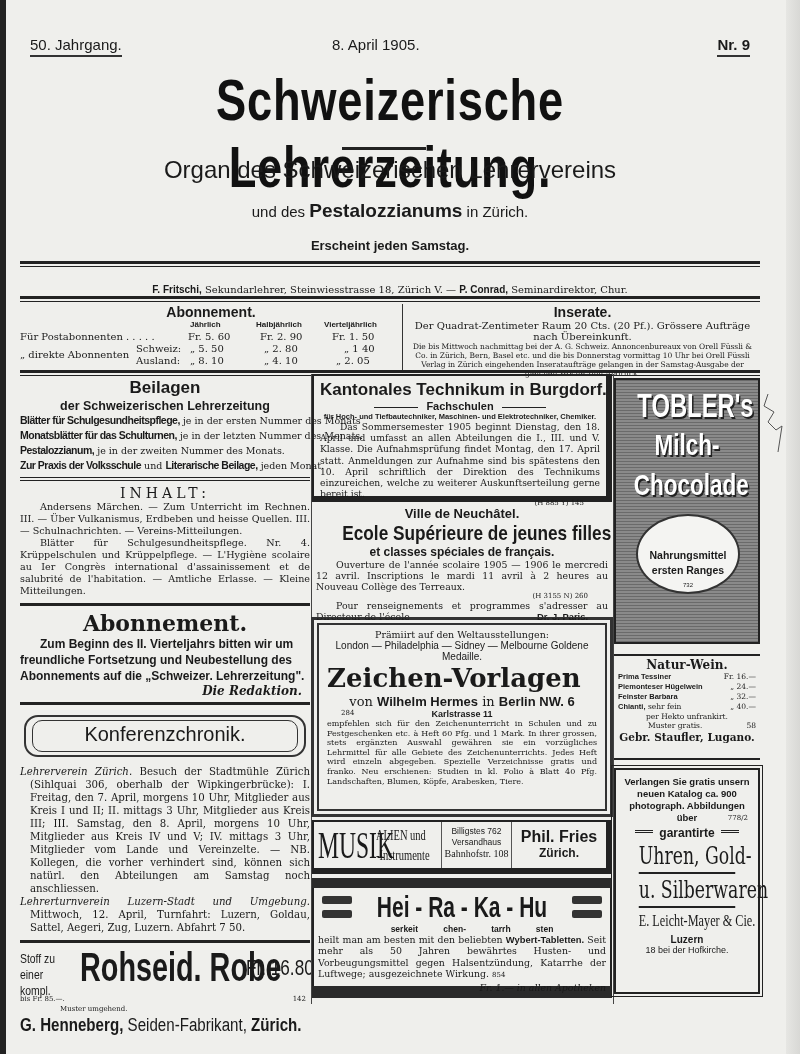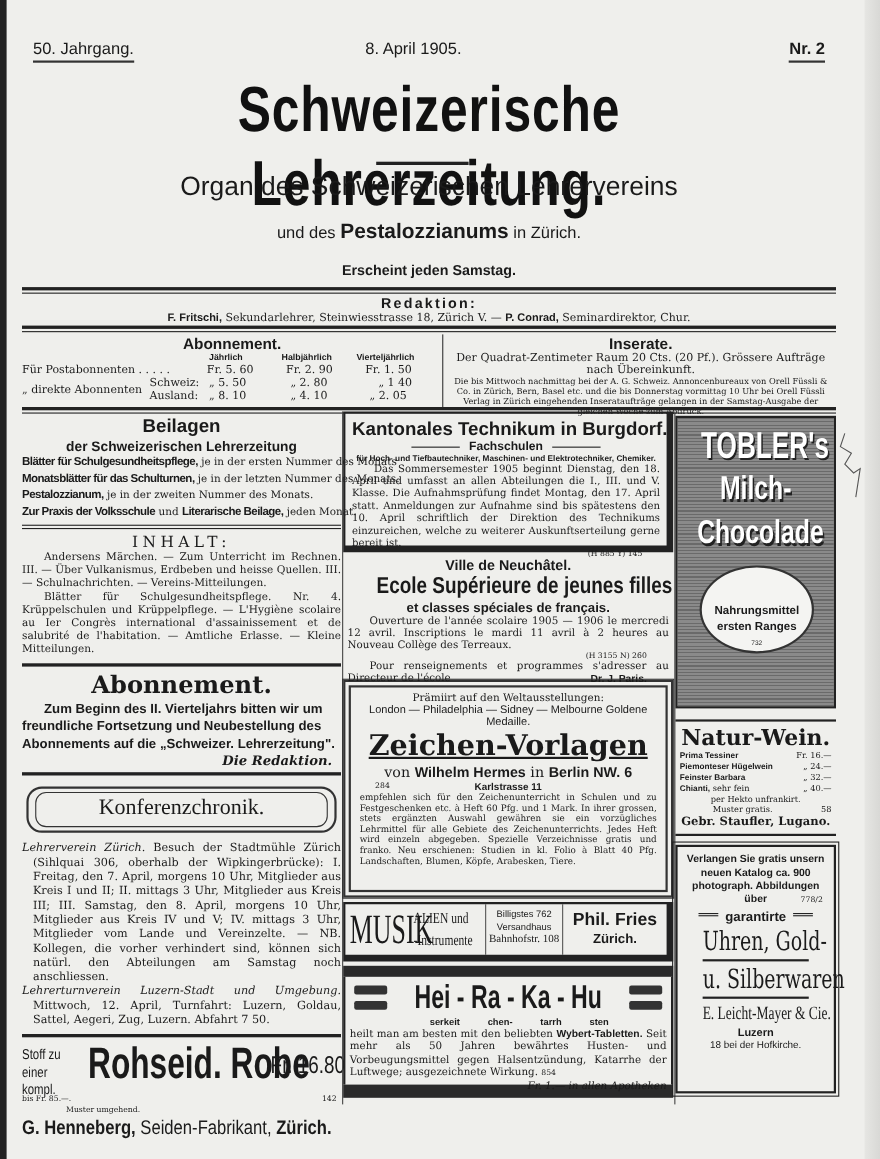--- a/index.html
+++ b/index.html
@@ -45,21 +45,21 @@
   .dbl { border-top: 1px solid #222; border-bottom: 1px solid #222; height: 4px; margin: 4px 0; }
   .inhalt-h { text-align: center; font-size: 14px; letter-spacing: 4px; }
   .para { font-size: 9.6px; line-height: 12px; text-align: justify; }
   .indent { text-indent: 20px; }
   .abon-box { border-top: 3px solid #222; border-bottom: 3px solid #222; padding: 4px 0; margin-top: 6px; }
   .abon-h { text-align: center; font-family: "DejaVu Serif", serif; font-weight: bold; font-size: 22px; }
   .abon-t { font-family: "Liberation Sans", sans-serif; font-weight: bold; font-size: 12px; line-height: 16px; }
   .abon-sig { text-align: right; font-style: italic; font-weight: bold; font-size: 12px; padding-right: 8px; }
   .konf-frame { margin: 10px 4px 8px; border: 2px solid #333; border-radius: 14px; height: 42px; position: relative; }
   .konf-frame::before { content: ""; position: absolute; left: 6px; right: 6px; top: 3px; bottom: 3px; border: 1px solid #333; border-radius: 10px; }
-  .konf-h { position: absolute; width: 100%; top: 6px; text-align: center; font-family: Liberation Serif, serif; font-size: 20px; }
+  .konf-h { position: absolute; width: 100%; top: 6px; text-align: center; font-family: Liberation Sans, sans-serif; font-size: 20px; }
   .konf-p { font-size: 10.2px; line-height: 13px; text-align: justify; }
   .konf-p i { font-style: italic; }
   .hang { padding-left: 10px; text-indent: -10px; }
   .rohseid { border-top: 3px solid #222; margin-top: 6px; padding-top: 4px; position: relative; height: 100px; }
   .rs-small { position: absolute; left: 0; top: 8px; font-family: "Liberation Sans", sans-serif; font-size: 13px; line-height: 16px; transform: scaleX(0.8); transform-origin: left; }
   .rs-big { position: absolute; left: 60px; top: 2px; font-family: "Liberation Sans", sans-serif; font-weight: bold; font-size: 40px; transform: scaleX(0.72); transform-origin: left; white-space: nowrap; }
   .rs-price { position: absolute; left: 226px; top: 12px; font-family: "Liberation Sans", sans-serif; font-size: 22px; transform: scaleX(0.78); transform-origin: left; white-space: nowrap; }
   .rs-bis { position: absolute; left: 0; top: 52px; font-size: 7px; }
   .rs-num { position: absolute; right: 4px; top: 52px; font-size: 7px; }
   .rs-must { position: absolute; left: 40px; top: 62px; font-size: 7px; }
@@ -76,21 +76,21 @@
   .burg-p { font-size: 9.2px; line-height: 11.2px; text-align: justify; }
   .neuch { margin-top: 2px; padding: 2px 4px; height: 112px; }
   .neuch-h1 { text-align: center; font-family: "Liberation Sans", sans-serif; font-weight: bold; font-size: 13px; }
   .neuch-h2 { text-align: center; font-family: "Liberation Sans", sans-serif; font-weight: bold; font-size: 21px; transform: scaleX(0.82); white-space: nowrap; }
   .neuch-h3 { text-align: center; font-family: "Liberation Sans", sans-serif; font-weight: bold; font-size: 12px; }
   .neuch-p { font-size: 9.4px; line-height: 11px; text-align: justify; }
   .neuch-p b { font-family: "Liberation Sans", sans-serif; }
   .zeich { border: 7px solid #333; border-style: double; outline: 1px solid #333; padding: 4px 8px; height: 198px; margin-top: 2px; }
   .zeich-top { text-align: center; font-size: 9.5px; }
   .zeich-cities { text-align: center; font-family: "Liberation Sans", sans-serif; font-size: 10px; line-height: 11px; }
-  .zeich-h { text-align: center; font-weight: bold; font-size: 26px; line-height: 32px; text-decoration: underline; }
+  .zeich-h { font-weight: bold; font-size: 26px; line-height: 32px; }
   .zeich-von { text-align: center; font-size: 13px; }
   .zeich-von b { font-family: "Liberation Sans", sans-serif; }
   .zeich-karl { text-align: center; font-family: "Liberation Sans", sans-serif; font-weight: bold; font-size: 9px; position: relative; }
   .zeich-karl span.n { position: absolute; left: 14px; font-family: "DejaVu Serif", serif; font-weight: normal; font-size: 7px; }
   .zeich-p { font-size: 8px; line-height: 9.6px; text-align: justify; }
   .musik { border: 2px solid #222; border-right-width: 6px; border-bottom-width: 6px; height: 54px; display: flex; margin-top: 4px; }
   .musik .c1 { width: 128px; border-right: 1px solid #555; position: relative; }
   .musik .big { position: absolute; left: 4px; top: 2px; font-family: "Liberation Serif", serif; font-size: 38px; transform: scaleX(0.62); transform-origin: left; line-height: 42px; }
   .musik .sm { position: absolute; left: 62px; font-family: "Liberation Serif", serif; font-size: 14px; transform: scaleX(0.75); transform-origin: left; white-space: nowrap; }
   .musik .c2 { width: 70px; border-right: 1px solid #555; font-family: "Liberation Sans", sans-serif; font-size: 8.5px; text-align: center; padding-top: 4px; line-height: 11px; }
@@ -106,21 +106,21 @@
 
   
   .colR { position: absolute; top: 378px; left: 594px; width: 146px; }
   .tobler { background: repeating-linear-gradient(to bottom,#6a6a6a 0 1px,#8a8a8a 1px 3px); border: 2px solid #222; height: 266px; position: relative; text-align: center; }
   .tobler .t1 { position: absolute; top: 6px; width: 100%; font-family: "Liberation Sans", sans-serif; font-weight: bold; font-size: 34px; color: #fff; transform: scaleX(0.7); text-shadow: 2px 2px 0 #222; line-height: 38px; }
   .tobler .t2, .tobler .t3 { position: absolute; width: 100%; font-family: "Liberation Sans", sans-serif; font-weight: bold; font-size: 30px; color: #fff; transform: scaleX(0.75); text-shadow: 2px 2px 0 #222; }
   .tobler .t2 { top: 48px; } .tobler .t3 { top: 88px; }
   .tobler .circle { position: absolute; left: 20px; top: 134px; width: 104px; height: 80px; border-radius: 50%; background: #f4f4f2; border: 2px solid #333; font-family: "Liberation Sans", sans-serif; font-weight: bold; font-size: 10.5px; padding-top: 32px; line-height: 15px; }
   .tobler .circle .n { font-size: 6px; font-weight: normal; }
   .natur { border-top: 2px solid #222; border-bottom: 2px solid #222; margin-top: 10px; padding: 2px 4px; height: 106px; }
-  .natur-h { font-weight: bold; font-size: 20px; text-align: center; }
+  .natur-h { font-weight: bold; font-size: 12px; text-align: center; }
   .natur-row { display: flex; justify-content: space-between; font-size: 7.5px; line-height: 10px; text-align: center; }
   .natur-row b { font-family: "Liberation Sans", sans-serif; }
   .natur-c { text-align: center; font-size: 7.5px; line-height: 9px; }
   .natur-f { font-weight: bold; font-size: 10.5px; text-align: center; }
   .uhren { border: 2px solid #222; outline: 1px solid #222; outline-offset: 2px; margin-top: 8px; height: 226px; padding: 6px 4px; text-align: center; }
   .uhren .u1 { font-family: "Liberation Sans", sans-serif; font-weight: bold; font-size: 9.5px; line-height: 12px; }
   .uhren .gar { font-family: "Liberation Sans", sans-serif; font-weight: bold; font-size: 12px; margin-top: 4px; }
   .uhren .gar::before, .uhren .gar::after { content: ""; display: inline-block; width: 18px; border-top: 3px double #222; height: 4px; vertical-align: middle; margin: 0 6px; }
   .uhren .goth { font-family: "DejaVu Serif", serif; font-size: 24px; transform: scaleX(0.72); line-height: 32px; border-bottom: 2px solid #222; white-space: nowrap; }
   .uhren .firm { font-family: "Liberation Serif", serif; font-size: 17px; transform: scaleX(0.72); white-space: nowrap; line-height: 26px; }
@@ -136,34 +136,33 @@
 <div class="edge-right"></div>
 <svg class="pencil" viewBox="0 0 30 70">
     <path d="M6 2 L2 14 L12 20 L6 30 L14 38 L20 34 L16 60" fill="none" stroke="#555" stroke-width="1"></path>
   </svg>
 
 <div class="page">
 
   <div class="topline">
     <span class="vol">50. Jahrgang.</span>
     <span class="date">8. April 1905.</span>
-    <span class="nr">Nr. 2</span>
+    <span class="nr">Nr. 9</span>
   </div>
   <div class="mast">Schweizerische Lehrerzeitung.</div>
   <div class="mast-rule"></div>
   <div class="organ">Organ des Schweizerischen Lehrervereins</div>
   <div class="und">
     <span>und des</span>
     <b>Pestalozzianums</b>
     <span>in Zürich.</span>
   </div>
   <div class="erscheint">Erscheint jeden Samstag.</div>
 
   <div class="hr2" style="top:261px"></div>
-  <div class="redak">Redaktion:</div>
   <div class="redak-line">
     <b>F. Fritschi,</b>
     <span>Sekundarlehrer, Steinwiesstrasse 18, Zürich V. —</span>
     <b>P. Conrad,</b>
     <span>Seminardirektor, Chur.</span>
   </div>
   <div class="hr2" style="top:296px"></div>
 
   <div class="abo">
     <h3>Abonnement.</h3>

